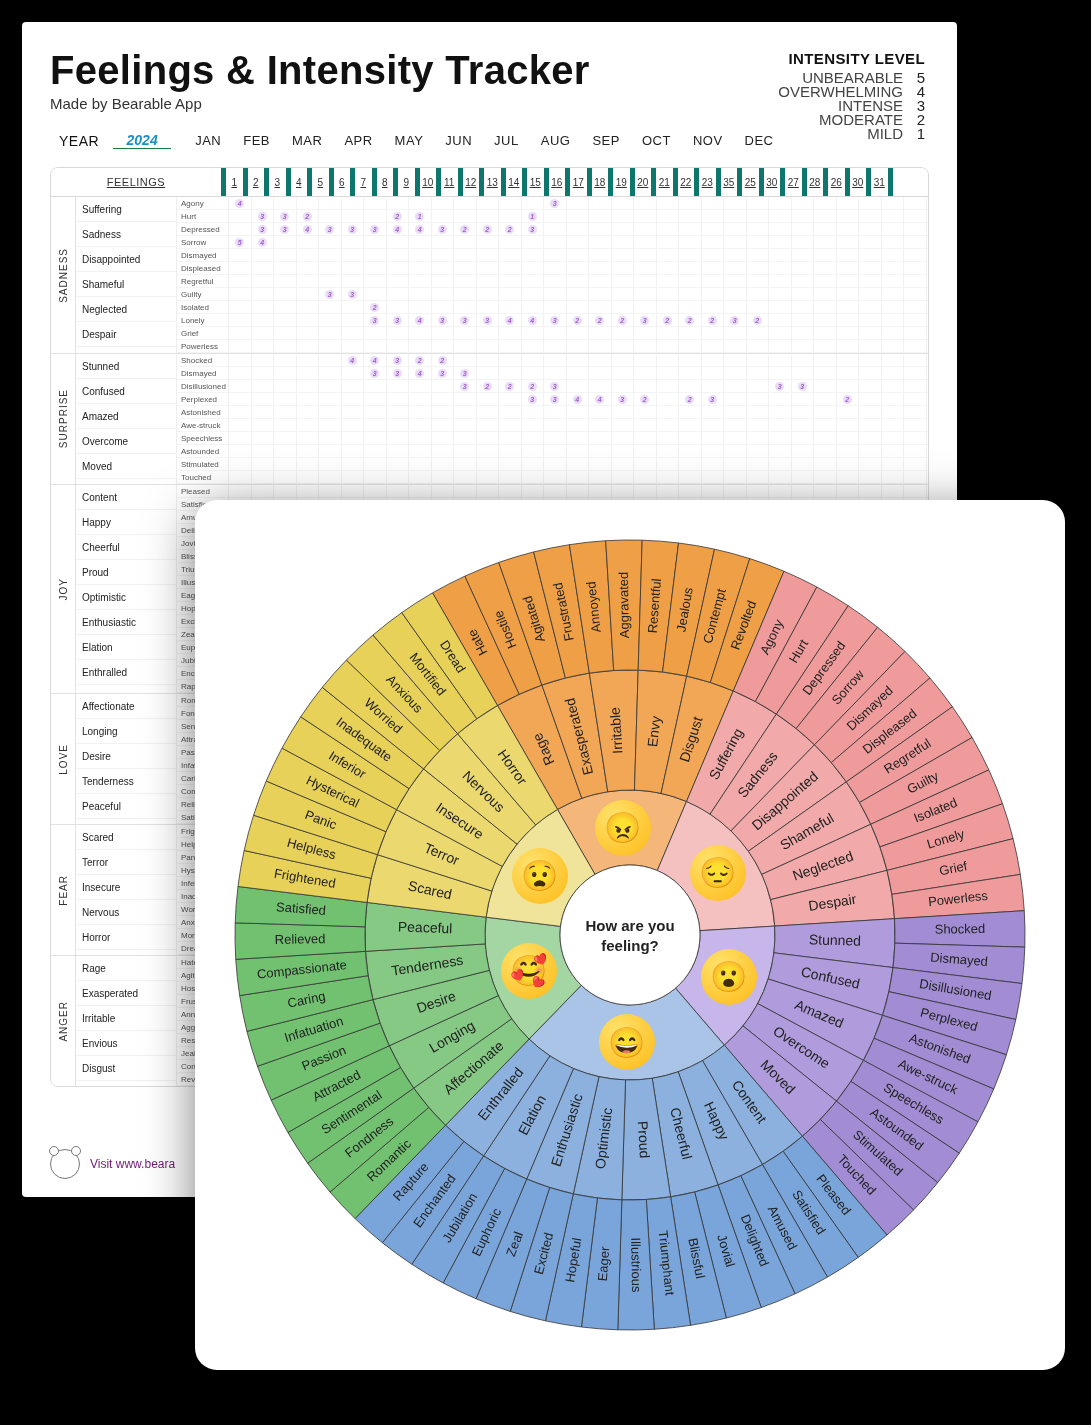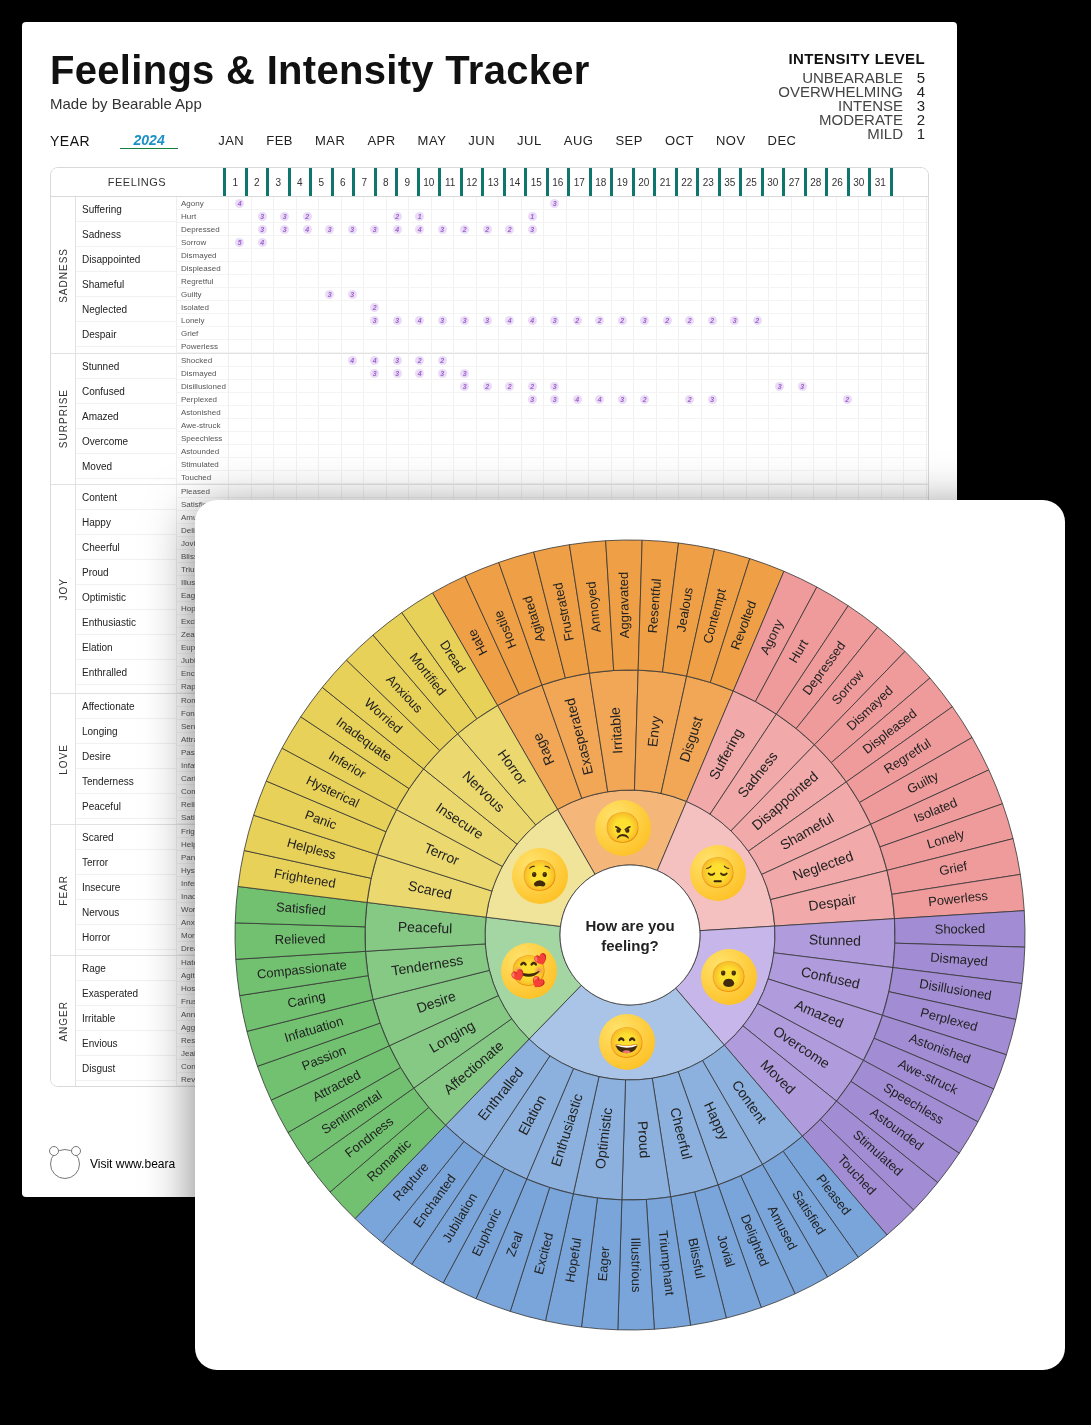--- a/index.html
+++ b/index.html
@@ -5,44 +5,44 @@
   html,body{margin:0;padding:0;background:#000;font-family:"Helvetica Neue",Arial,sans-serif;color:#111;}
   #stage{position:relative;width:1091px;height:1425px;background:#000;}
   .sheet{position:absolute;top:22px;left:22px;width:935px;height:1175px;background:#fff;border-radius:4px;box-shadow:0 6px 30px rgba(0,0,0,.45);padding:22px 28px;box-sizing:border-box;overflow:hidden;}
   .kicker{font-size:16px;letter-spacing:.3px;margin-bottom:2px;}
   .title{font-size:40px;font-weight:800;margin:4px 0 2px;letter-spacing:.3px;}
   .byline{font-size:15px;color:#333;margin-bottom:20px;}
   .intensity{position:absolute;top:28px;right:32px;text-align:right;}
   .intensity h4{font-size:15px;font-weight:800;margin:0 0 4px;letter-spacing:.4px;}
   .intensity .row{font-size:15px;color:#444;line-height:14px;}
   .intensity .row span.v{display:inline-block;width:14px;text-align:right;margin-left:8px;color:#222;}
-  .yearrow{display:flex;align-items:center;gap:30px;font-size:14px;margin:6px 0 18px;}
+  .yearrow{display:flex;align-items:center;gap:14px;font-size:14px;margin:6px 9px 18px;}
   .yearrow .ylabel{letter-spacing:.5px;}
   .yearrow .yval{color:#1990c6;font-style:italic;border-bottom:1px solid #15803d;padding:0 8px;min-width:42px;text-align:center;font-weight:600;}
   .months{display:flex;gap:22px;font-size:13px;letter-spacing:.5px;color:#222;margin-left:10px;}
   .months .m{position:relative;}
   .months .m.sel::before{content:"";position:absolute;left:-6px;right:-6px;top:-2px;bottom:-4px;background:#f8ef3e;z-index:-1;border-radius:4px;transform:skewX(-6deg);}
   .gridwrap{border:1px solid #d9d9d9;border-radius:8px;overflow:hidden;}
   .gridhead{display:flex;border-bottom:1px solid #d9d9d9;background:#fff;}
-  .hcell{box-sizing:border-box;border-right:3px solid #0f766e;font-size:10px;color:#333;display:flex;align-items:center;justify-content:center;height:28px;}
+  .hcell{box-sizing:border-box;border-right:5px solid #0f766e;font-size:10px;color:#333;display:flex;align-items:center;justify-content:center;height:28px;text-decoration:underline;}
   .hcell.feel{width:175px;font-size:11px;letter-spacing:.5px;}
   .hcell.day{width:21.5px;}
   .catblock{display:flex;border-bottom:1px solid #e2e2e2;}
   .catblock:last-child{border-bottom:none;}
   .vcat{width:24px;display:flex;align-items:center;justify-content:center;border-right:1px solid #e2e2e2;background:#fff;}
   .vcat span{writing-mode:vertical-rl;transform:rotate(180deg);font-size:10px;letter-spacing:1px;color:#333;}
   .subcol{width:100px;border-right:1px solid #eee;}
   .subcell{height:24px;display:flex;align-items:center;font-size:10px;padding-left:6px;color:#222;border-bottom:1px solid #f1f1f1;}
   .tercol{width:51px;border-right:1px solid #eee;}
   .tercell{height:12px;display:flex;align-items:center;font-size:8px;color:#555;padding-left:4px;border-bottom:1px solid #f4f4f4;}
   .daygrid{flex:1;}
   .dayrow{display:flex;height:12px;border-bottom:1px solid #f4f4f4;}
   .dc{width:21.5px;border-right:1px solid #f1f1f1;display:flex;align-items:center;justify-content:center;}
   .dot{width:9px;height:9px;border-radius:50%;background:#eadcf6;color:#9f62cf;font-size:7px;font-style:italic;font-weight:700;display:flex;align-items:center;justify-content:center;line-height:1;}
-  .footer{position:absolute;bottom:18px;left:28px;display:flex;align-items:center;gap:10px;color:#000000;font-size:12px;}
+  .footer{position:absolute;bottom:18px;left:28px;display:flex;align-items:center;gap:10px;color:#701a75;font-size:12px;}
   .bearlogo{width:28px;height:28px;border:1.5px solid #777;border-radius:50%;position:relative;}
   .bearlogo::before,.bearlogo::after{content:"";position:absolute;width:8px;height:8px;border:1.5px solid #777;border-radius:50%;top:-4px;background:#fff;}
   .bearlogo::before{left:-2px;} .bearlogo::after{right:-2px;}
 
   
   .wheelcard{position:absolute;left:195px;top:500px;width:870px;height:870px;background:#fff;border-radius:22px;box-shadow:0 10px 50px rgba(0,0,0,.5);}
   .wheel{position:absolute;left:50%;top:50%;width:820px;height:820px;transform:translate(-50%,-50%);}
   .wheel svg{width:100%;height:100%;}
   .centerQ{position:absolute;left:50%;top:50%;transform:translate(-50%,-50%);width:120px;text-align:center;font-size:15px;font-weight:600;line-height:1.3;color:#222;}
   .emoji{position:absolute;width:56px;height:56px;border-radius:50%;background:radial-gradient(circle at 35% 30%,#ffe36e,#fdb813);display:flex;align-items:center;justify-content:center;font-size:30px;}

